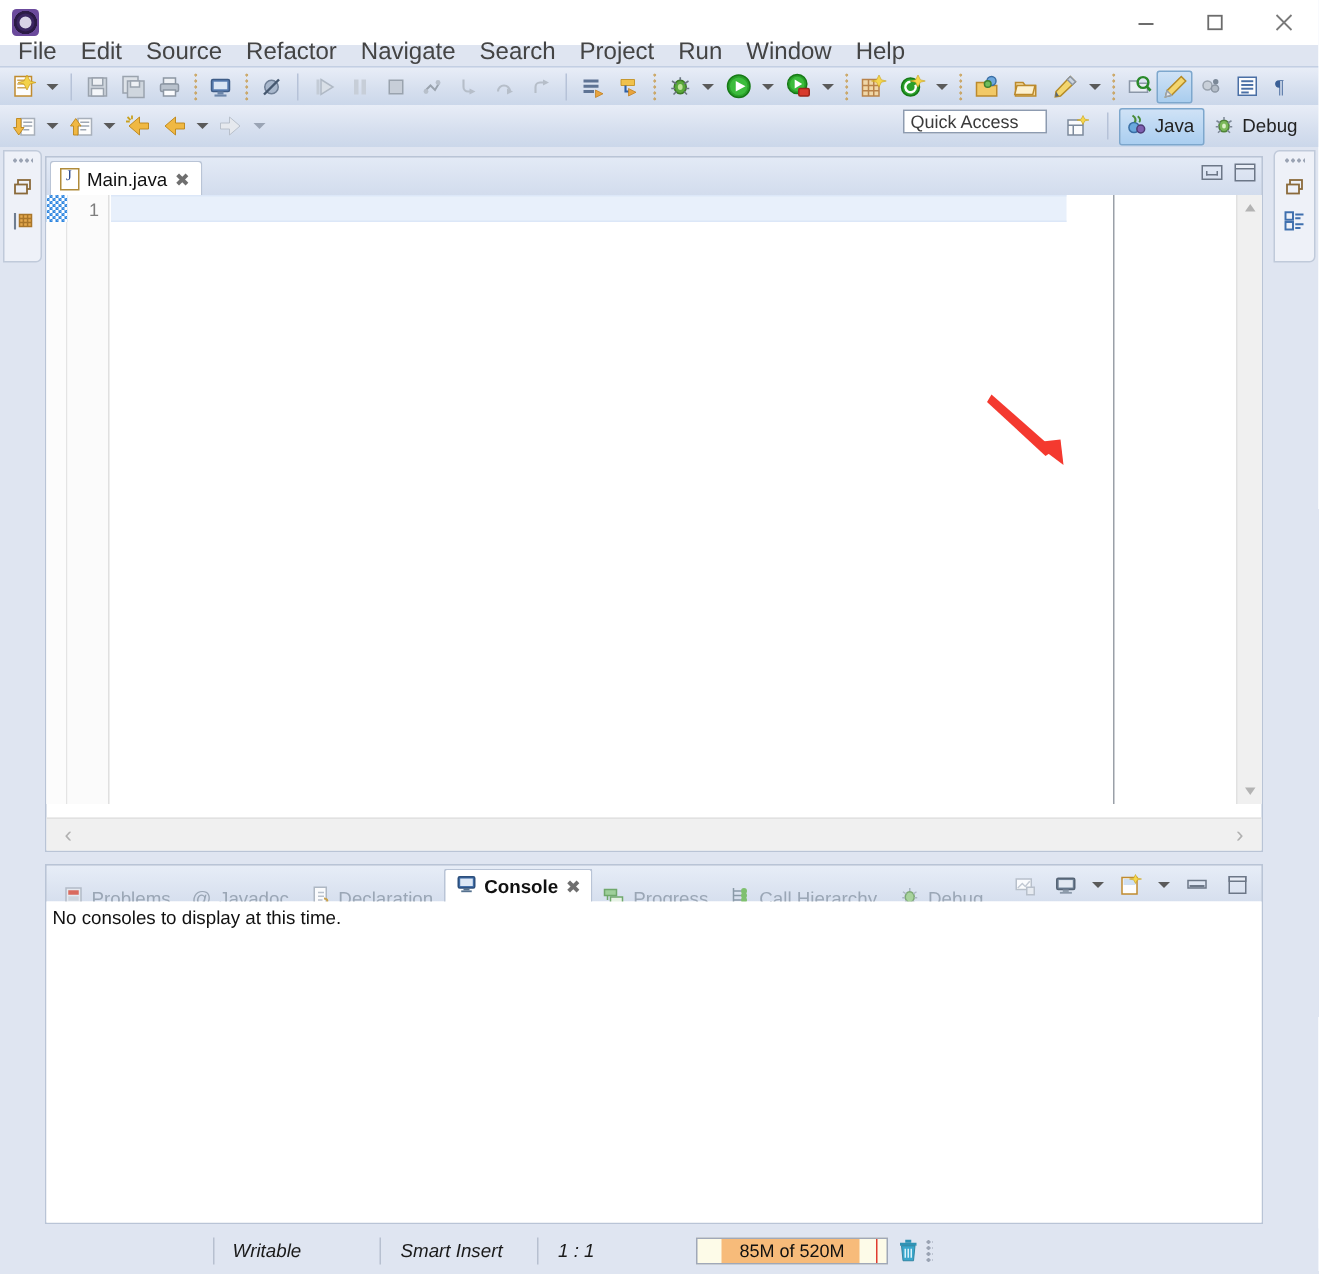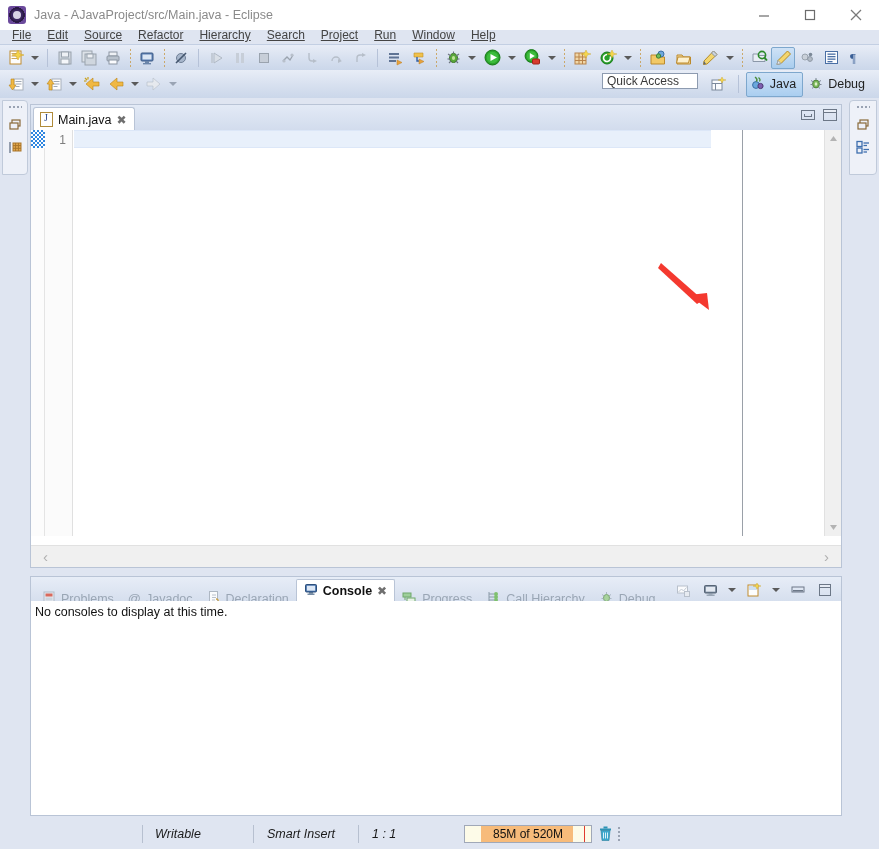--- a/index.html
+++ b/index.html
@@ -40,21 +40,21 @@
     width: 46px; height: 30px; display: flex; align-items: center; justify-content: center;
   }
   .winbtn svg { display: block; }
 
   
   .menubar {
     position: absolute; left: 0; top: 24px; width: 879px; height: 22px;
     display: flex; align-items: center; padding-left: 4px;
   }
   .menu-item {
-    font-size: 12px; color: #444; padding: 2px 8px; white-space: nowrap; text-decoration: underline;
+    font-size: 16px; color: #444; padding: 2px 8px; white-space: nowrap;
   }
 
   
   .toolbar {
     position: absolute; left: 0; width: 879px; height: 26px;
     background: linear-gradient(to bottom, #e8edf7 0%, #d7e0ef 55%, #cbd7ea 100%);
     display: flex; align-items: center;
   }
   .toolbar.row1 { top: 44px; border-top: 1px solid #c3cfe3; }
   .toolbar.row2 { top: 70px; height: 28px; }
@@ -253,21 +253,20 @@
   
   .annot-arrow { position: absolute; left: 655px; top: 255px; pointer-events: none; }
 </style>
 </head>
 <body>
 
 <div id="app">
 
   <div class="titlebar">
     <div class="title-icon"></div>
-    <div class="title-text">Java - AJavaProject/src/Main.java - Eclipse</div>
     <div class="winbtns">
       <div class="winbtn">
         <svg width="12" height="12" viewBox="0 0 12 12">
             <line x1="1" y1="7" x2="11" y2="7" stroke="#6c6c6c" stroke-width="1.2"></line>
           </svg>
       </div>
       <div class="winbtn">
         <svg width="12" height="12" viewBox="0 0 12 12">
             <rect x="1.5" y="1.5" width="9" height="9" fill="none" stroke="#6c6c6c" stroke-width="1.2"></rect>
           </svg>
@@ -279,21 +278,21 @@
           </svg>
       </div>
     </div>
   </div>
 
   <div class="menubar">
     <div class="menu-item">File</div>
     <div class="menu-item">Edit</div>
     <div class="menu-item">Source</div>
     <div class="menu-item">Refactor</div>
-    <div class="menu-item">Hierarchy</div>
+    <div class="menu-item">Navigate</div>
     <div class="menu-item">Search</div>
     <div class="menu-item">Project</div>
     <div class="menu-item">Run</div>
     <div class="menu-item">Window</div>
     <div class="menu-item">Help</div>
   </div>
 
   <div class="toolbar row1">
     <div style="width:4px"></div>
     <div class="tb">

